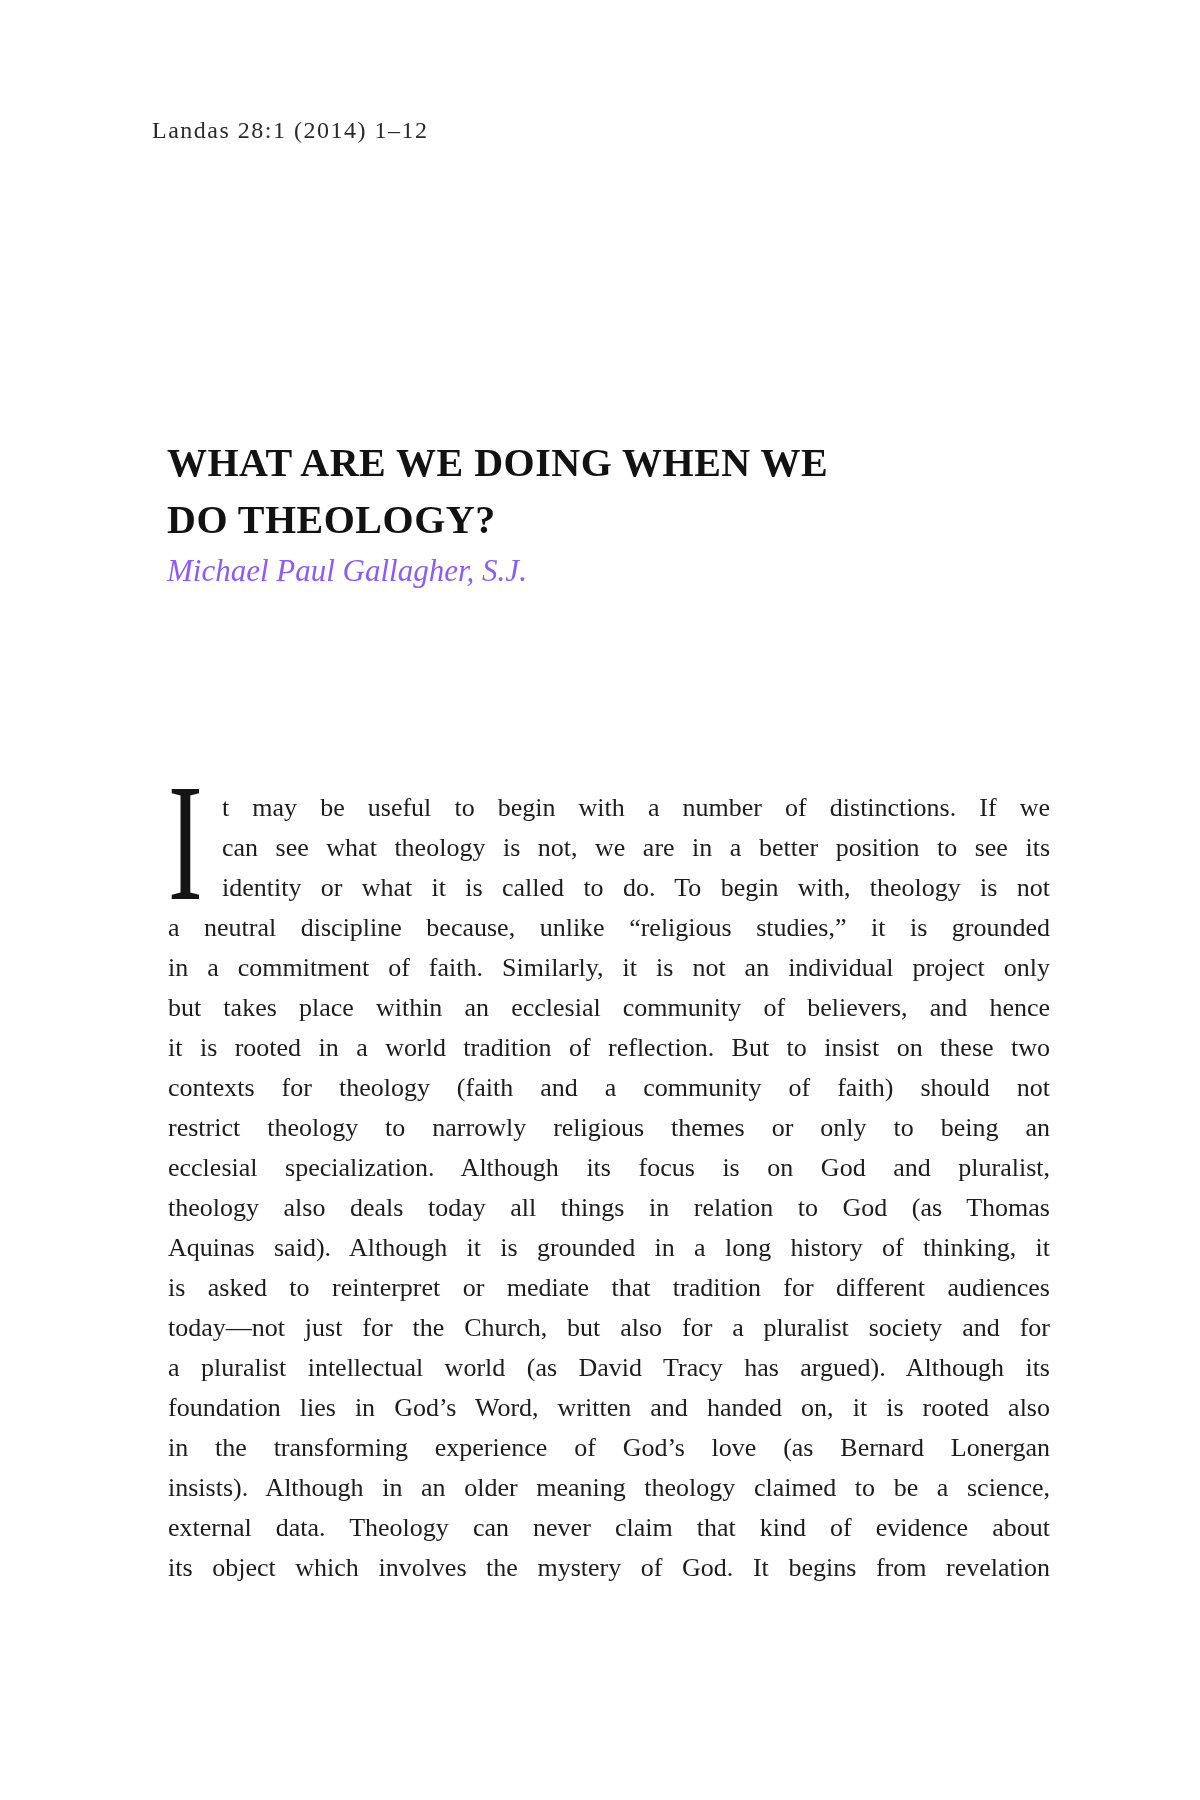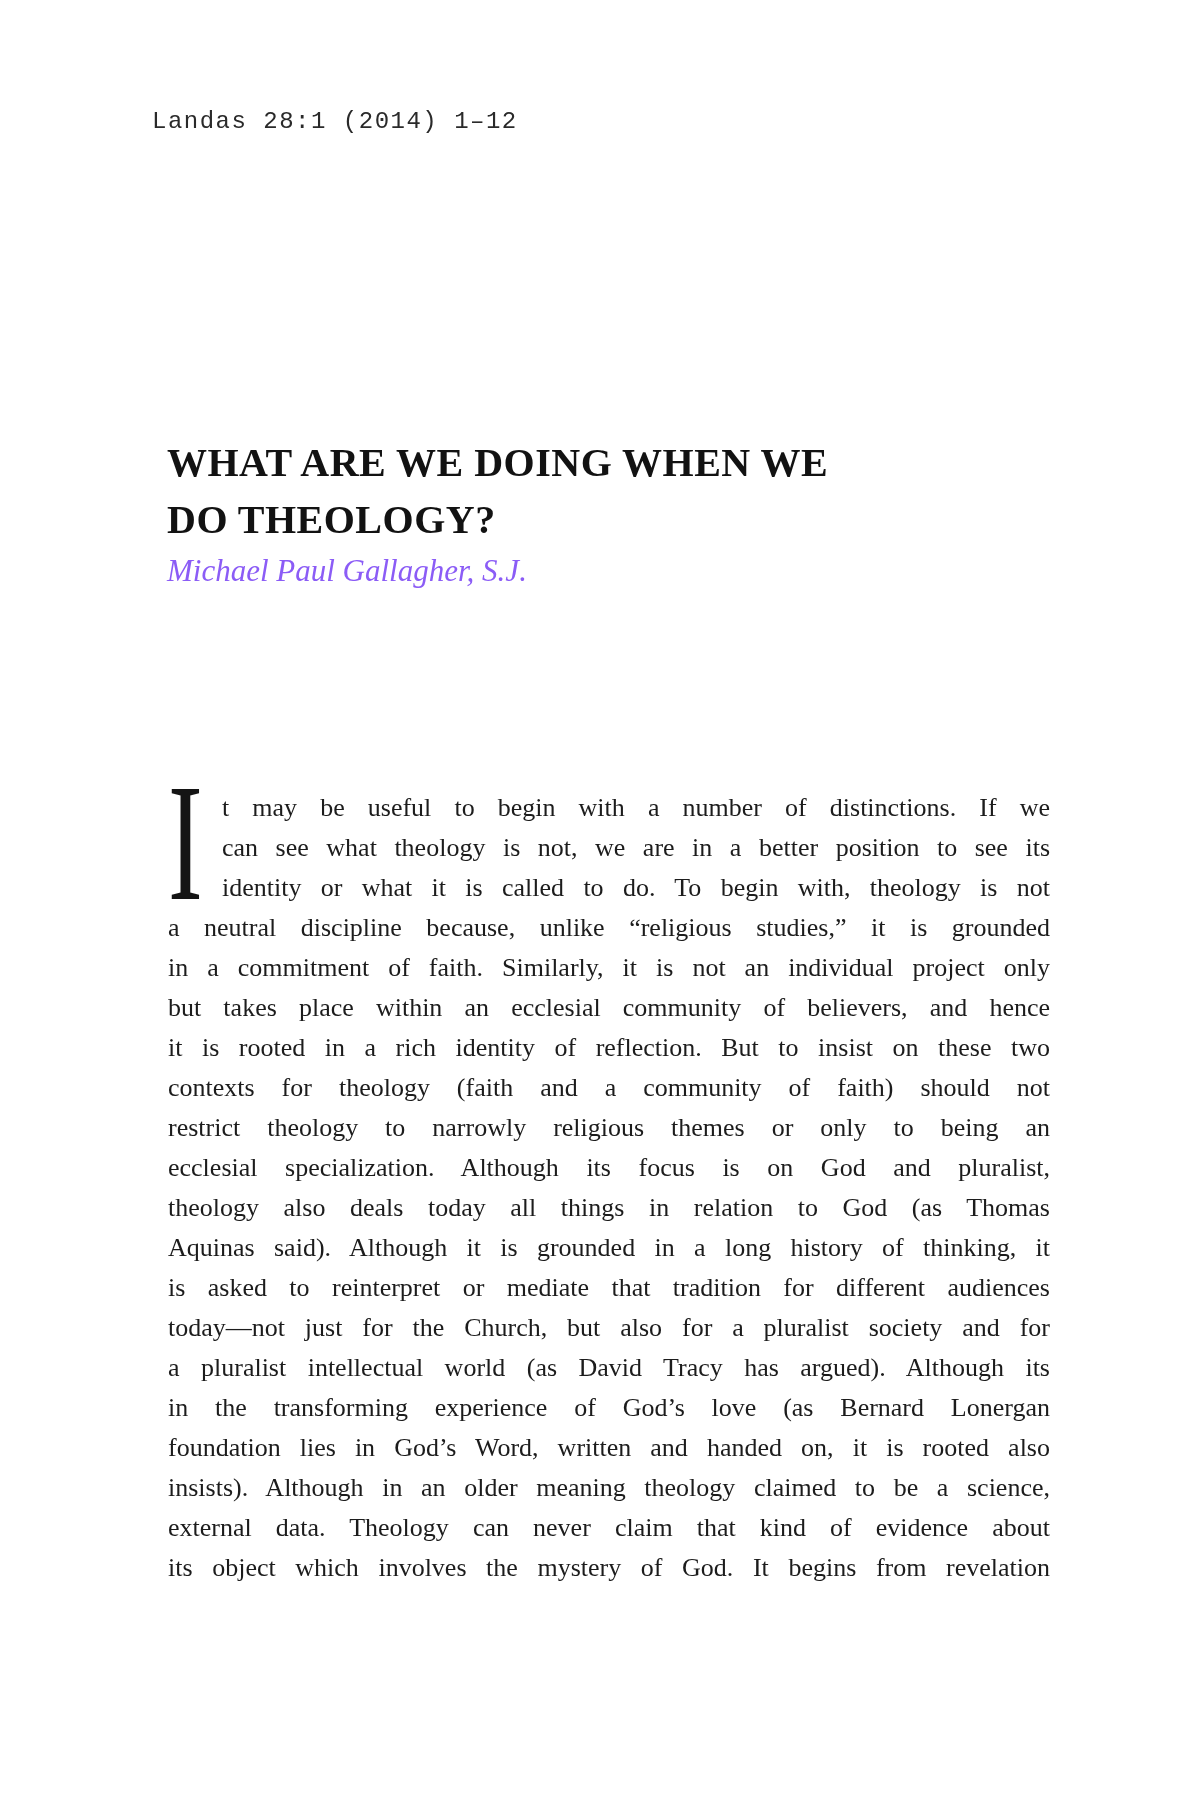--- a/index.html
+++ b/index.html
@@ -13,26 +13,26 @@
     height: 1800px;
     background: #ffffff;
     margin: 0 auto;
     overflow: hidden;
     color: #1c1c1c;
     font-family: "Liberation Serif", serif;
   }
   .journal-header {
     position: absolute;
     left: 152px;
-    top: 108px;
+    top: 116px;
     font-size: 24px;
     line-height: 28px;
     letter-spacing: 1.5px;
     color: #2a2a2a;
-    font-family: Liberation Mono, monospace;
+    font-family: Liberation Serif, serif;
   }
   .article-title {
     position: absolute;
     left: 167px;
     top: 434px;
     width: 900px;
     font-size: 40px;
     line-height: 57px;
     font-weight: bold;
     letter-spacing: 0.5px;
@@ -101,29 +101,29 @@
   <div class="body-text">
     <div class="dropcap">
       <span>I</span>
     </div>
     <div class="body-line">t may be useful to begin with a number of distinctions. If we</div>
     <div class="body-line">can see what theology is not, we are in a better position to see its</div>
     <div class="body-line">identity or what it is called to do. To begin with, theology is not</div>
     <div class="body-line">a neutral discipline because, unlike “religious studies,” it is grounded</div>
     <div class="body-line">in a commitment of faith. Similarly, it is not an individual project only</div>
     <div class="body-line">but takes place within an ecclesial community of believers, and hence</div>
-    <div class="body-line">it is rooted in a rich identity of reflection. But to insist on these two</div>
+    <div class="body-line">it is rooted in a world tradition of reflection. But to insist on these two</div>
     <div class="body-line">contexts for theology (faith and a community of faith) should not</div>
     <div class="body-line">restrict theology to narrowly religious themes or only to being an</div>
     <div class="body-line">ecclesial specialization. Although its focus is on God and pluralist,</div>
     <div class="body-line">theology also deals today all things in relation to God (as Thomas</div>
     <div class="body-line">Aquinas said). Although it is grounded in a long history of thinking, it</div>
     <div class="body-line">is asked to reinterpret or mediate that tradition for different audiences</div>
     <div class="body-line">today—not just for the Church, but also for a pluralist society and for</div>
     <div class="body-line">a pluralist intellectual world (as David Tracy has argued). Although its</div>
+    <div class="body-line">foundation lies in God’s Word, written and handed on, it is rooted also</div>
     <div class="body-line">in the transforming experience of God’s love (as Bernard Lonergan</div>
-    <div class="body-line">foundation lies in God’s Word, written and handed on, it is rooted also</div>
     <div class="body-line">insists). Although in an older meaning theology claimed to be a science,</div>
     <div class="body-line">external data. Theology can never claim that kind of evidence about</div>
     <div class="body-line">its object which involves the mystery of God. It begins from revelation</div>
   </div>
 
 </div>
 
 </body></html>

